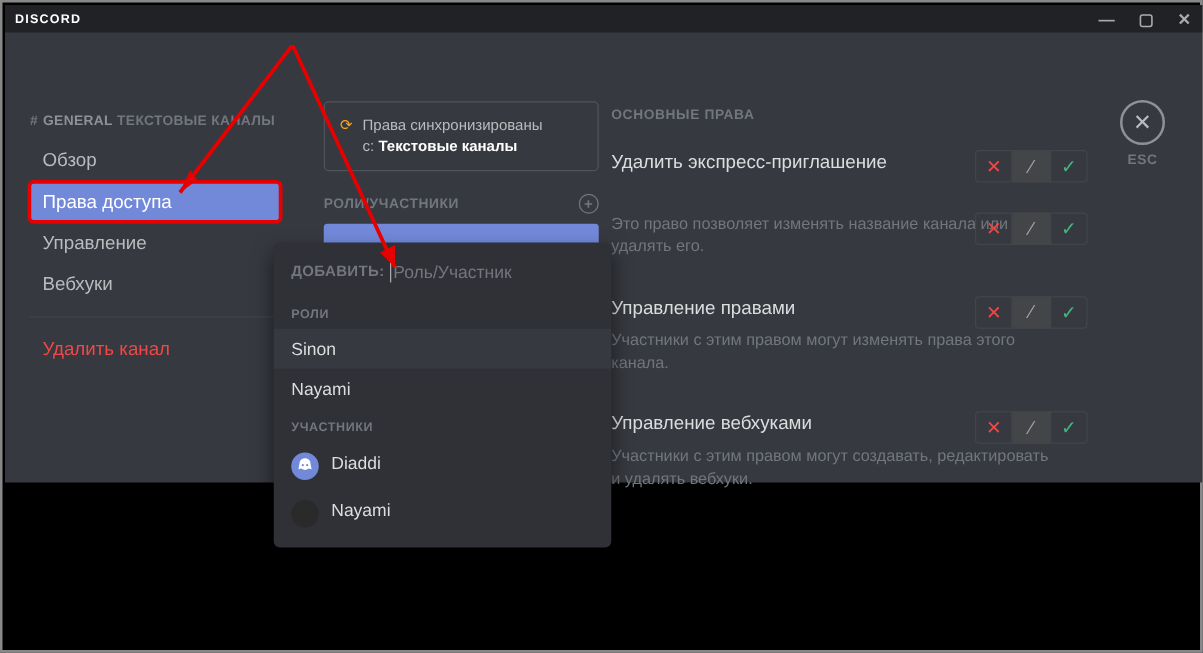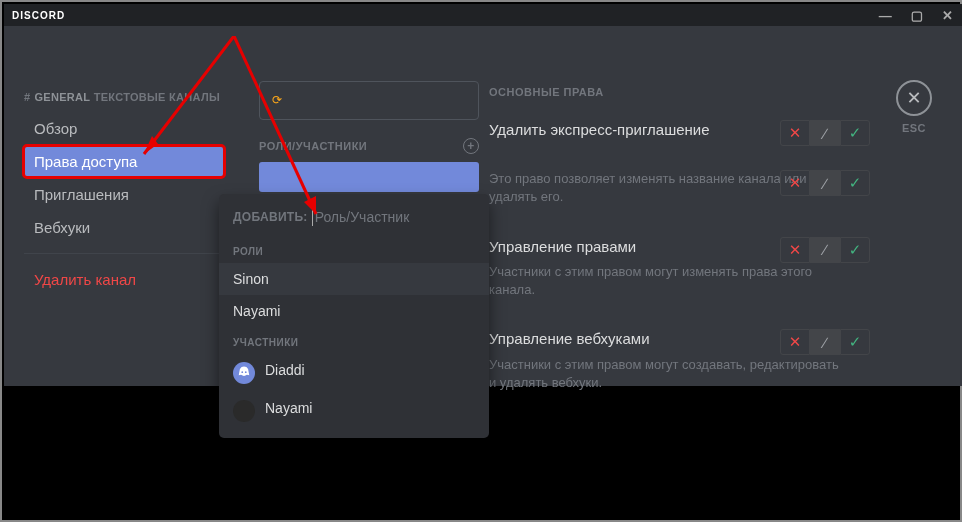--- a/index.html
+++ b/index.html
@@ -77,29 +77,33 @@
     <div class="sidebar">
       <div class="crumb">
         <span class="hash">#</span><b>GENERAL</b>
         <span>ТЕКСТОВЫЕ КАНАЛЫ</span>
       </div>
       <div class="navitem">Обзор</div>
       <div class="navitem active highlight">
         <span class="pill"></span>
         <span>Права доступа</span>
       </div>
-      <div class="navitem">Приглашения</div>
+      <div class="navitem">Управление</div>
       <div class="navitem">Вебхуки</div>
       <div class="divider"></div>
       <div class="navitem danger">Удалить канал</div>
     </div>
 
     <div class="midcol">
       <div class="syncbox">
         <span style="color:#faa61a;">⟳</span>
+        <div>
+          <span>Права синхронизированы</span><br>
+          <span>с:</span> <b>Текстовые каналы</b>
+        </div>
       </div>
       <div class="rolehdr">
         <span>РОЛИ/УЧАСТНИКИ</span>
         <span class="addcircle">+</span>
       </div>
       <div class="rolebtn"></div>
     </div>
 
     <div class="popup">
       <div class="addrow">

